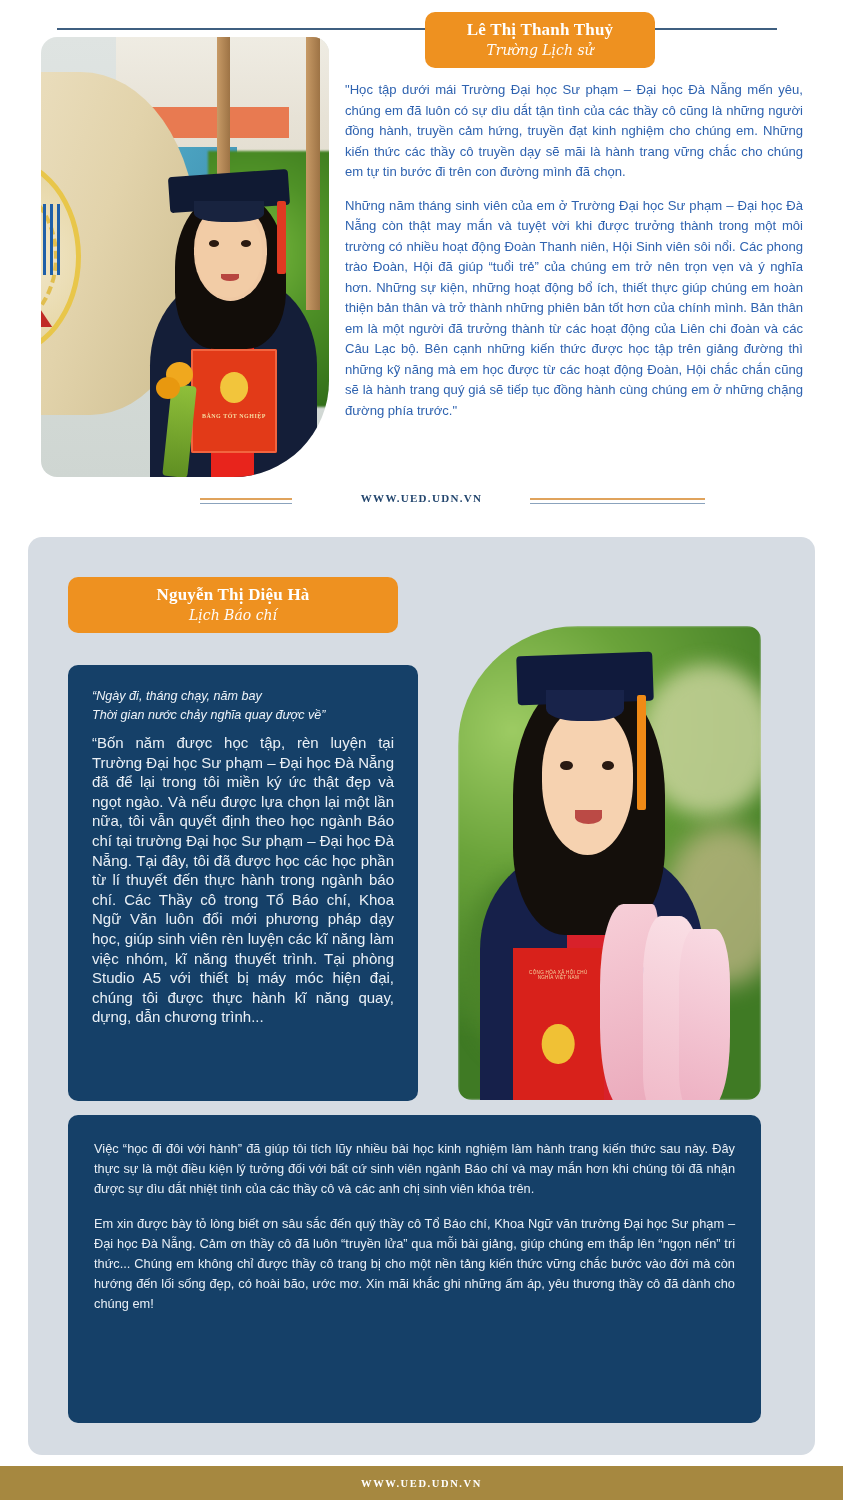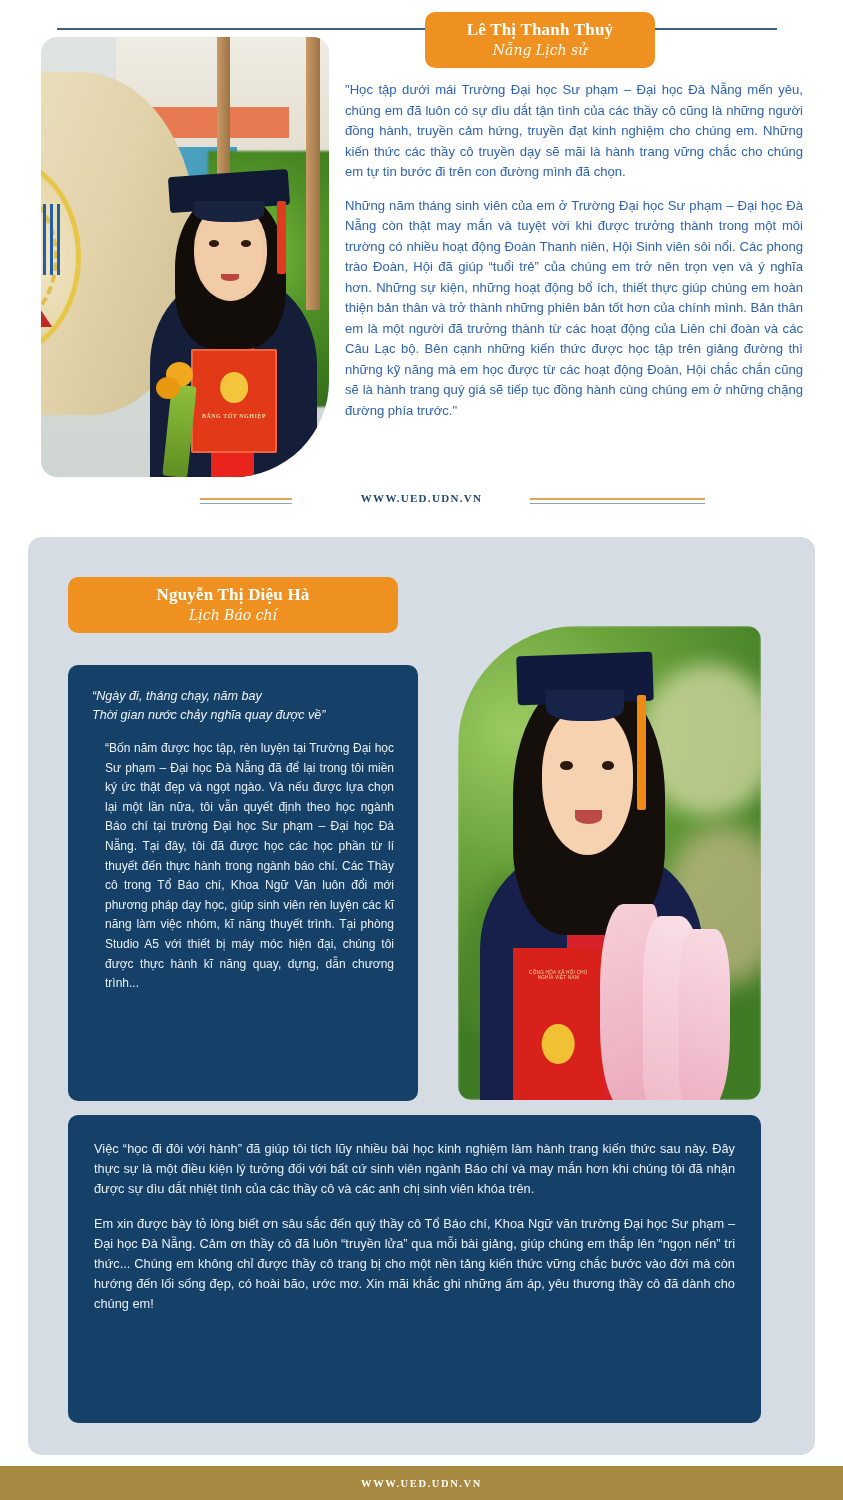--- a/index.html
+++ b/index.html
@@ -206,24 +206,24 @@
   .p2-fl3 { position: absolute; left: 46%; top: 58%; width: 17%; height: 17%; background: #eeaec3; border-radius: 50%; }
   .p2-fl4 { position: absolute; left: 64%; top: 30%; width: 13%; height: 13%; background: #b89ad0; border-radius: 50%; }
   .p2-fl5 { position: absolute; left: 34%; top: 28%; width: 11%; height: 11%; background: #a98cc7; border-radius: 50%; }
 
   .quote-box {
     position: absolute; left: 40px; top: 128px; width: 350px; height: 436px;
     background: #154068; border-radius: 10px; padding: 22px 24px;
   }
   .quote-poem {
     color: #eef3f8; font-style: italic; font-size: 12.6px; line-height: 19px;
-    margin-bottom: 14px;
+    margin-bottom: 8px;
   }
   .quote-box p.qtext {
-    color: #eaf0f6; font-size: 12px; line-height: 19.6px; text-align: justify; margin-left: 13px;
+    color: #eaf0f6; font-size: 15px; line-height: 19.6px; text-align: justify;
   }
 
   .wide-box {
     position: absolute; left: 40px; top: 578px; width: 693px; height: 308px;
     background: #154068; border-radius: 10px; padding: 24px 26px;
   }
   .wide-box p {
     color: #e9eff6; font-size: 12.8px; line-height: 20px; text-align: justify;
     margin-bottom: 15px; font-stretch: semi-condensed;
   }
@@ -282,21 +282,21 @@
           <div class="p1-stems"></div>
           <div class="p1-sun1"></div>
           <div class="p1-sun2"></div>
         </div>
       </div>
     </div>
 
     <div class="badge1">
       <div class="name-badge" style="width:100%;">
         <div class="badge-name">Lê Thị Thanh Thuỷ</div>
-        <div class="badge-major">Nẵng Lịch sử</div>
+        <div class="badge-major">Trường Lịch sử</div>
       </div>
     </div>
 
     <div class="s1-body">
       <p>"Học tập dưới mái Trường Đại học Sư phạm – Đại học Đà Nẵng mến yêu, chúng em đã luôn có sự dìu dắt tận tình của các thầy cô cũng là những người đồng hành,  truyền cảm hứng, truyền đạt kinh nghiệm cho chúng em. Những kiến thức các thầy cô truyền dạy sẽ mãi là hành trang vững chắc cho chúng em tự tin bước đi trên con đường mình đã chọn.</p>
       <p>Những năm tháng sinh viên của em ở Trường Đại học Sư phạm – Đại học Đà Nẵng còn thật may mắn và tuyệt vời khi được trưởng thành trong một môi trường có nhiều hoạt động Đoàn Thanh niên, Hội Sinh viên sôi nổi. Các phong trào Đoàn, Hội đã giúp “tuổi trẻ” của chúng em trở nên trọn vẹn và ý nghĩa hơn. Những sự kiện, những hoạt động bổ ích, thiết thực giúp chúng em hoàn thiện bản thân và trở thành những phiên bản tốt hơn của chính mình. Bản thân em là một người đã trưởng thành từ các hoạt động của Liên chi đoàn và các Câu Lạc bộ. Bên cạnh những kiến thức được học tập trên giảng đường thì những kỹ năng mà em học được từ các hoạt động Đoàn, Hội chắc chắn cũng sẽ là hành trang quý giá sẽ tiếp tục đồng hành cùng chúng em ở những chặng đường phía trước."</p>
     </div>
 
     <div class="footer-one">
       <div class="f1-line-left">

